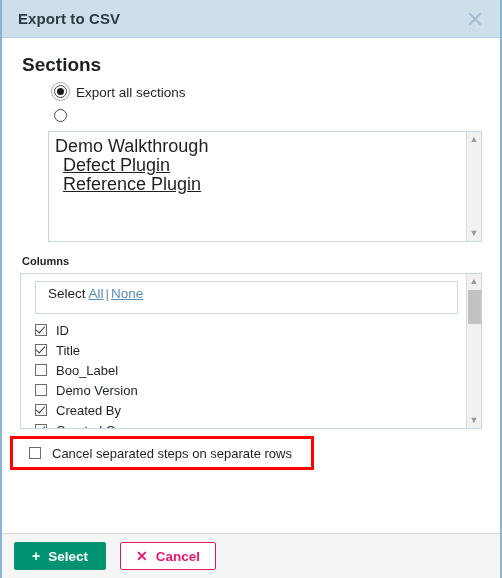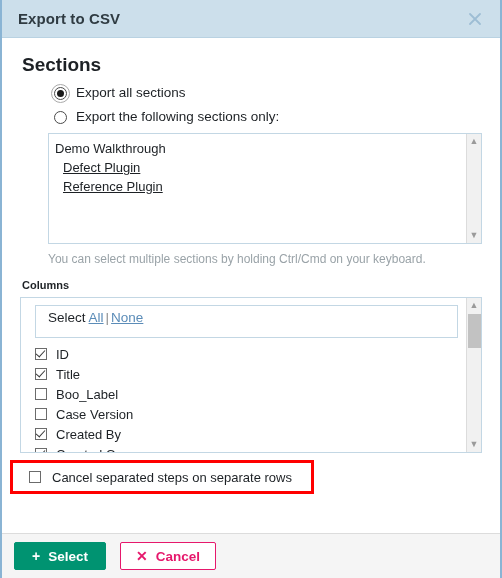--- a/index.html
+++ b/index.html
@@ -66,21 +66,21 @@
 
   .section-label {
     font-size: 19px;
     font-weight: bold;
     color: #1d2125;
     margin: 2px 0 9px 2px;
   }
 
   .radio-row {
     display: flex;
-    align-items: flex-end;
+    align-items: flex-start;
     margin: 0 0 9px 10px;
     cursor: pointer;
     padding-left: 24px;
   }
   .radio {
     width: 13px;
     height: 13px;
     border-radius: 50%;
     border: 1px solid #4a4a4a;
     background: #ffffff;
@@ -118,21 +118,21 @@
     display: flex;
     box-sizing: border-box;
     position: relative;
   }
   .listbox-items {
     flex: 1 1 auto;
     padding: 5px 0 0 0;
     overflow: hidden;
   }
   .list-item {
-    font-size: 13px;
+    font-size: 18px;
     color: #1d2125;
     line-height: 19px;
     padding-left: 6px;
     white-space: nowrap;
     cursor: pointer;
   }
   .list-item.indent { padding-left: 14px; text-decoration: underline; }
 
   .scrollbar {
     width: 15px;
@@ -307,36 +307,34 @@
 
     <div class="section-label">Sections</div>
 
     <div class="radio-row">
       <span class="radio checked radio-focus"></span>
       <span class="radio-label">Export all sections</span>
     </div>
 
     <div class="radio-row">
       <span class="radio"></span>
-      <span class="radio-label">Export the following sections only:</span>
     </div>
 
     <div class="listbox">
       <div class="listbox-items">
         <div class="list-item">Demo Walkthrough</div>
         <div class="list-item indent">Defect Plugin</div>
         <div class="list-item indent">Reference Plugin</div>
       </div>
       <div class="scrollbar">
         <span class="sb-arrow">▲</span>
         <span class="sb-arrow">▼</span>
       </div>
     </div>
 
-    <div class="hint">You can select multiple sections by holding Ctrl/Cmd on your keyboard.</div>
 
     <div class="columns-label">Columns</div>
 
     <div class="columns-box">
       <div class="columns-inner">
 
         <div class="select-row">
           <span>Select</span>
           <span class="link">All</span><span class="sep">|</span><span class="link">None</span>
         </div>
@@ -348,21 +346,21 @@
         <div class="check-row">
           <span class="checkbox checked"></span>
           <span class="check-label">Title</span>
         </div>
         <div class="check-row">
           <span class="checkbox"></span>
           <span class="check-label">Boo_Label</span>
         </div>
         <div class="check-row">
           <span class="checkbox"></span>
-          <span class="check-label">Case Version</span>
+          <span class="check-label">Demo Version</span>
         </div>
         <div class="check-row">
           <span class="checkbox checked"></span>
           <span class="check-label">Created By</span>
         </div>
         <div class="check-row">
           <span class="checkbox checked"></span>
           <span class="check-label">Created On</span>
         </div>
 

